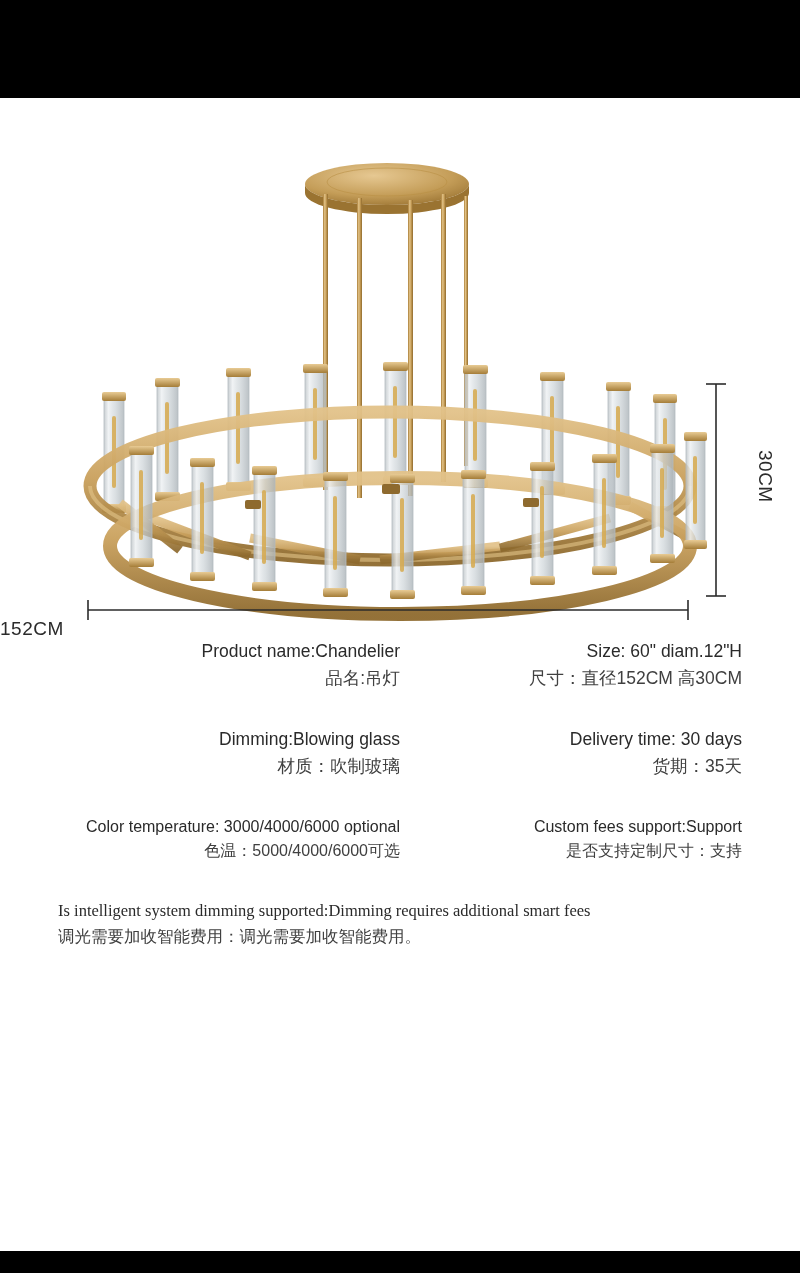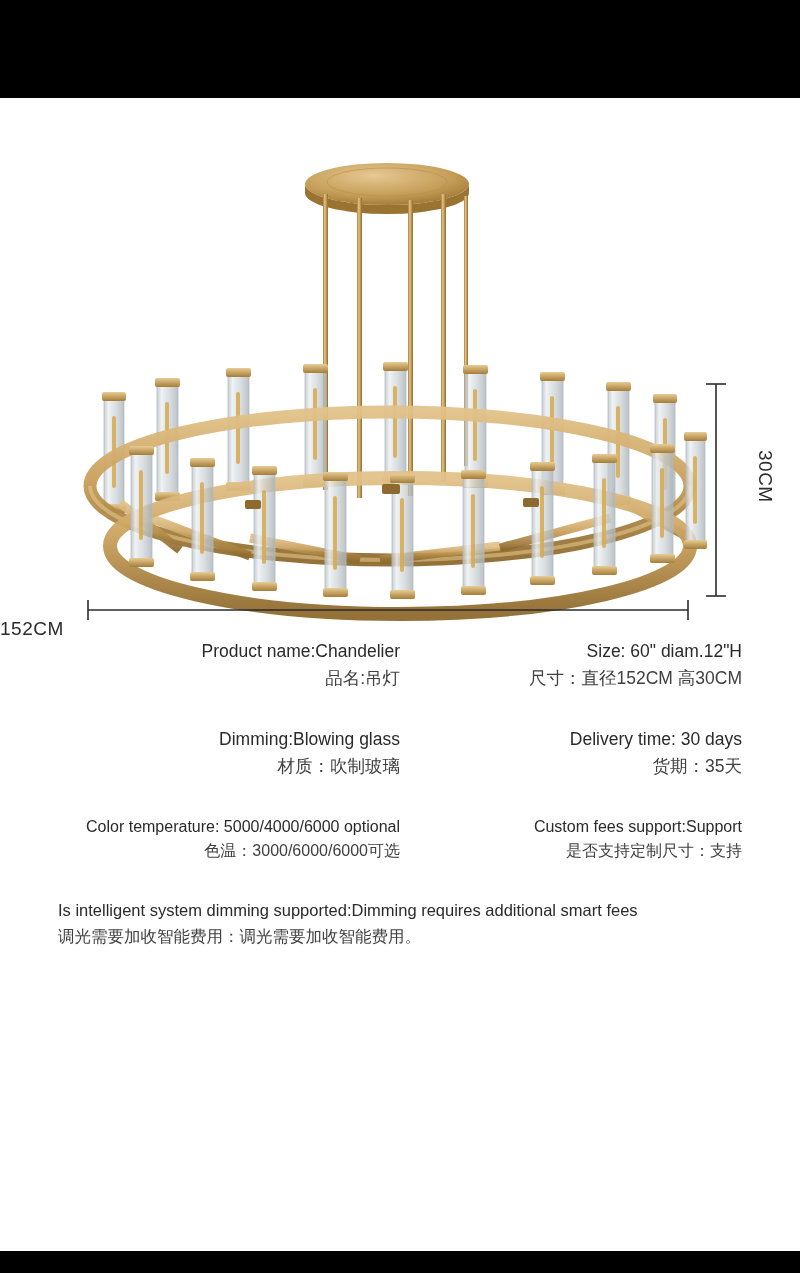--- a/index.html
+++ b/index.html
@@ -81,20 +81,21 @@
     font-size: 17.5px;
     color: #404040;
     line-height: 1.55;
     white-space: nowrap;
   }
   .spec-row.tight .line-en,
   .spec-row.tight .line-cn { font-size: 16px; }
   .spec-full {
     width: 100%;
     margin-top: 8px;
+    font-family: Liberation Serif, serif;
   }
   .spec-full .line-en,
   .spec-full .line-cn { font-size: 16.5px; }
 </style>
 </head>
 <body>
 
 <div class="page">
 
   <div class="sheet">
@@ -313,22 +314,22 @@
           <div class="line-cn">材质：吹制玻璃</div>
         </div>
         <div class="spec-col right">
           <div class="line-en">Delivery time: 30 days</div>
           <div class="line-cn">货期：35天</div>
         </div>
       </div>
 
       <div class="spec-row tight">
         <div class="spec-col">
-          <div class="line-en">Color temperature: 5000/4000/6000 optional</div>
-          <div class="line-cn">色温：3000/6000/6000可选</div>
+          <div class="line-en">Color temperature: 3000/4000/6000 optional</div>
+          <div class="line-cn">色温：5000/4000/6000可选</div>
         </div>
         <div class="spec-col right">
           <div class="line-en">Custom fees support:Support</div>
           <div class="line-cn">是否支持定制尺寸：支持</div>
         </div>
       </div>
 
       <div class="spec-full">
         <div class="line-en">Is intelligent system dimming supported:Dimming requires additional smart fees</div>
         <div class="line-cn">调光需要加收智能费用：调光需要加收智能费用。</div>

